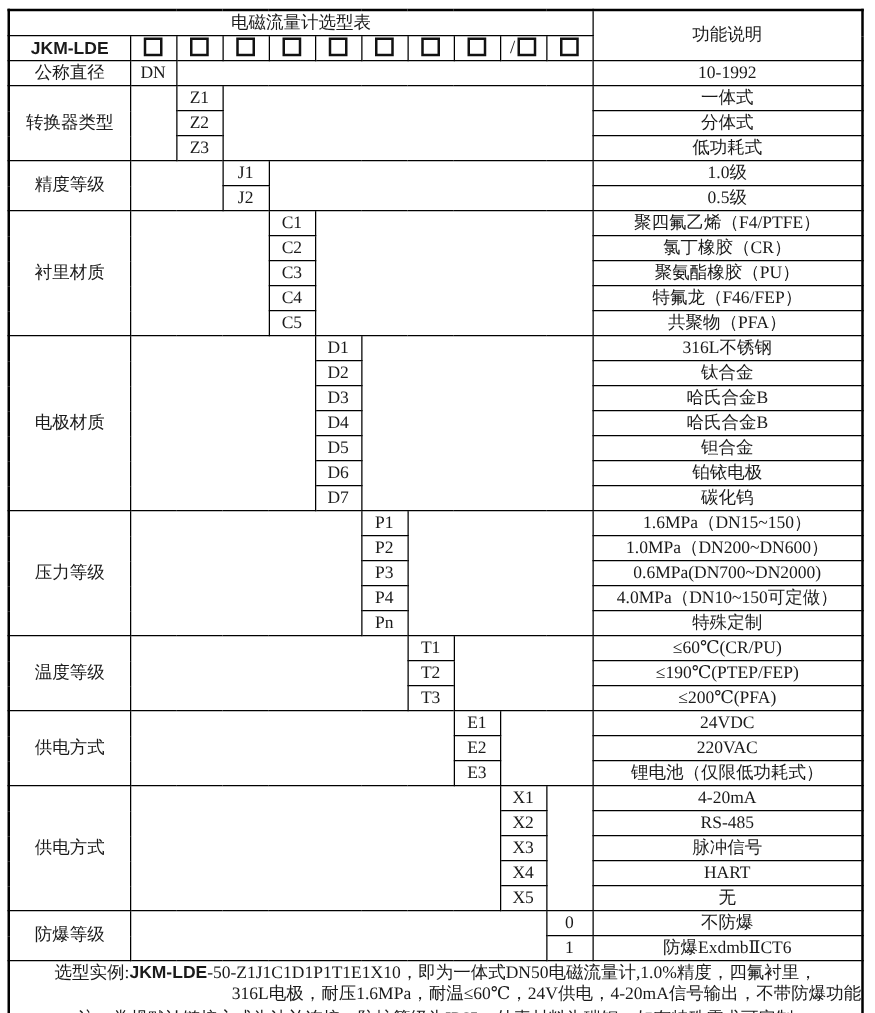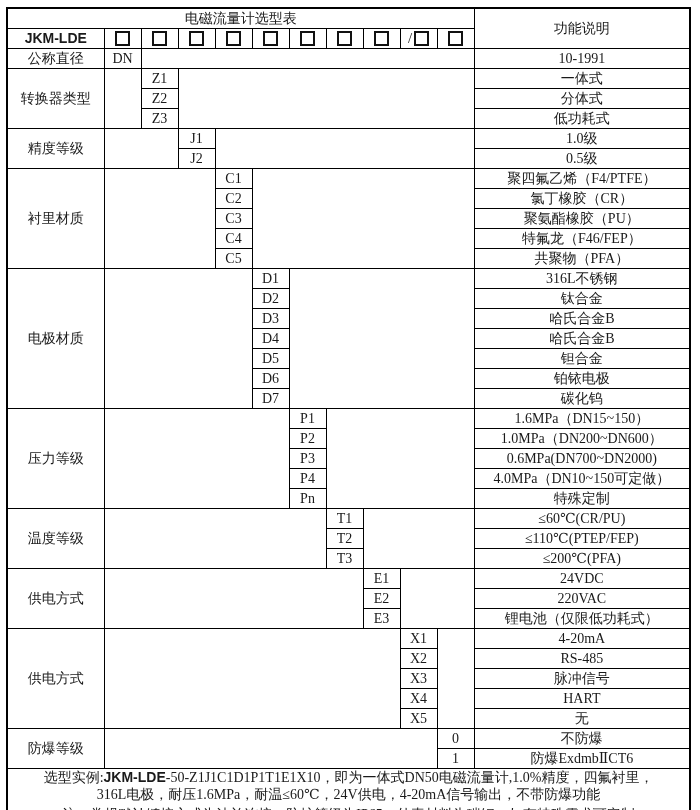--- a/index.html
+++ b/index.html
@@ -38,21 +38,21 @@
   span.slash{font-size:15px;margin-right:2px;}
   td.notes{
     height:76px;text-align:left;vertical-align:top;
     padding:4px 5px 0 4px;font-size:15px;line-height:25px;
     white-space:normal;
   }
   .ex-model{
     font-family:"Liberation Sans","DejaVu Sans",sans-serif;
     font-weight:bold;
   }
-  .ex-line2{display:block;text-align:center;}
+  .ex-line2{display:block;text-align:right;}
   .bottom-note{display:block;margin-top:3px;}
 </style>
 </head>
 <body>
 
 <table class="sel">
   <colgroup>
     <col style="width:97px">
     <col style="width:37px">
       <col style="width:37px">
@@ -83,21 +83,21 @@
     <td><span class="cb"></span></td>
     <td><span class="cb"></span></td>
     <td><span class="slash">/</span><span class="cb"></span></td>
     <td><span class="cb"></span></td>
   </tr>
 
   <tr>
     <td class="glabel">公称直径</td>
     <td class="dncell">DN</td>
     <td colspan="9"></td>
-    <td>10-1991</td>
+    <td>10-1992</td>
   </tr>
 
   <tr>
     <td rowspan="3" class="glabel">转换器类型</td>
     <td rowspan="3"></td>
     <td>Z1</td>
     <td rowspan="3" colspan="8"></td>
     <td>一体式</td>
   </tr>
   <tr>
@@ -203,21 +203,21 @@
 
   <tr>
     <td rowspan="3" class="glabel">温度等级</td>
     <td rowspan="3" colspan="6"></td>
     <td>T1</td>
     <td rowspan="3" colspan="3"></td>
     <td>≤60℃(CR/PU)</td>
   </tr>
   <tr>
         <td>T2</td>
-        <td>≤110℃(PTEP/FEP)</td>
+        <td>≤190℃(PTEP/FEP)</td>
       </tr>
   <tr>
         <td>T3</td>
         <td>≤200℃(PFA)</td>
       </tr>
 
   <tr>
     <td rowspan="3" class="glabel">供电方式</td>
     <td rowspan="3" colspan="7"></td>
     <td>E1</td>

